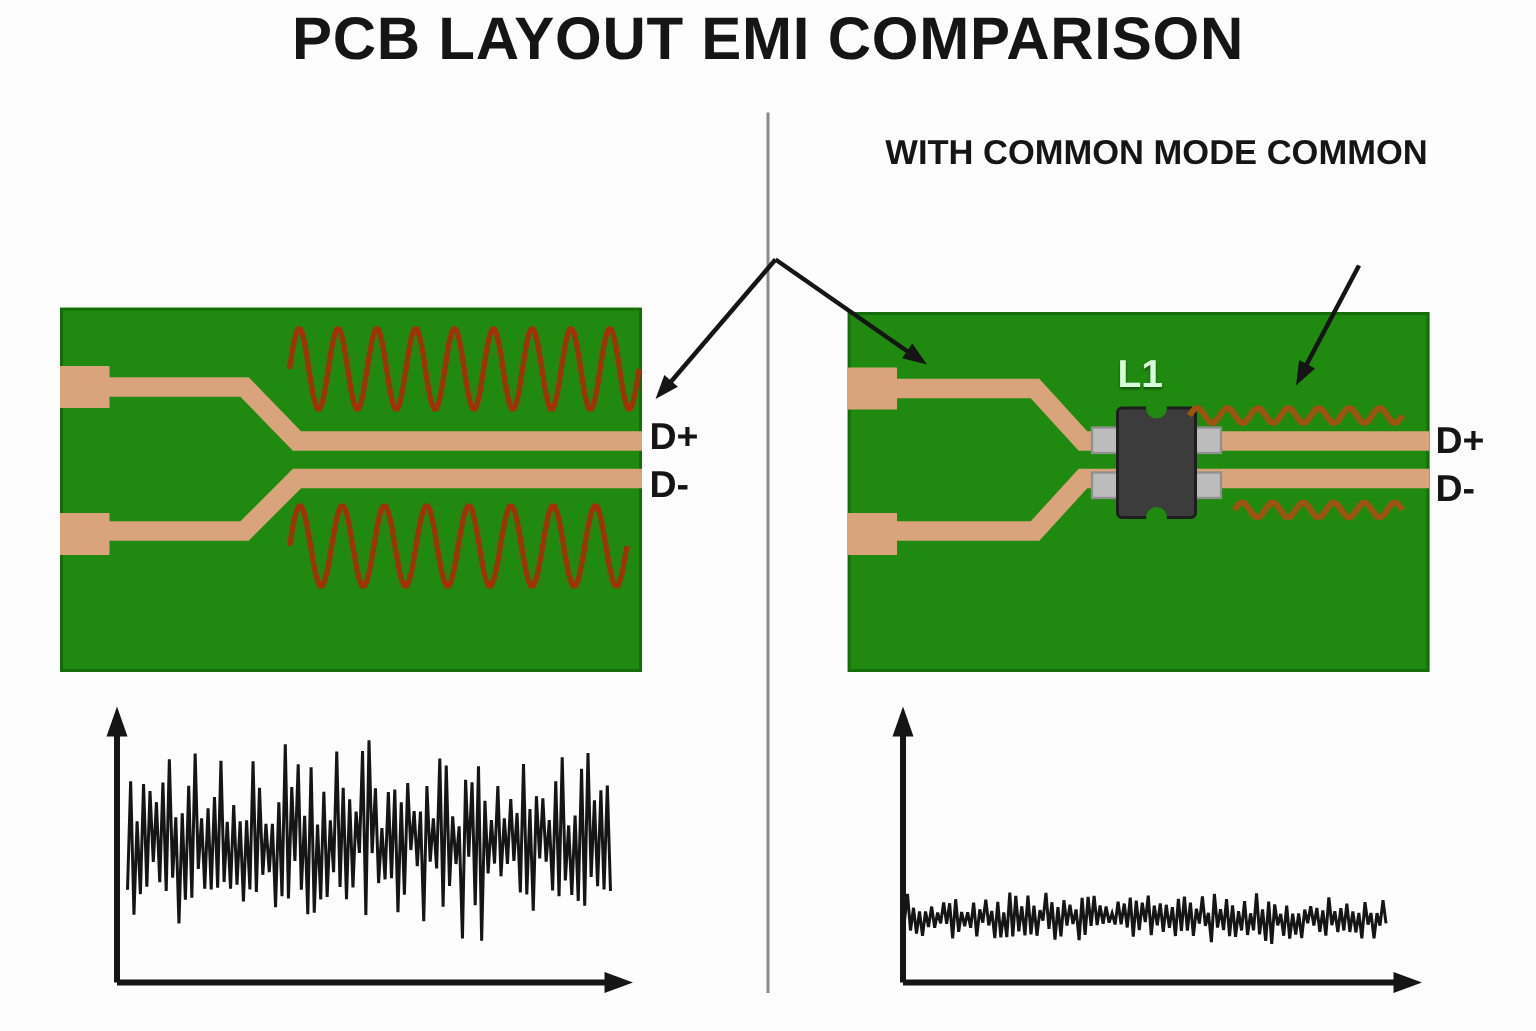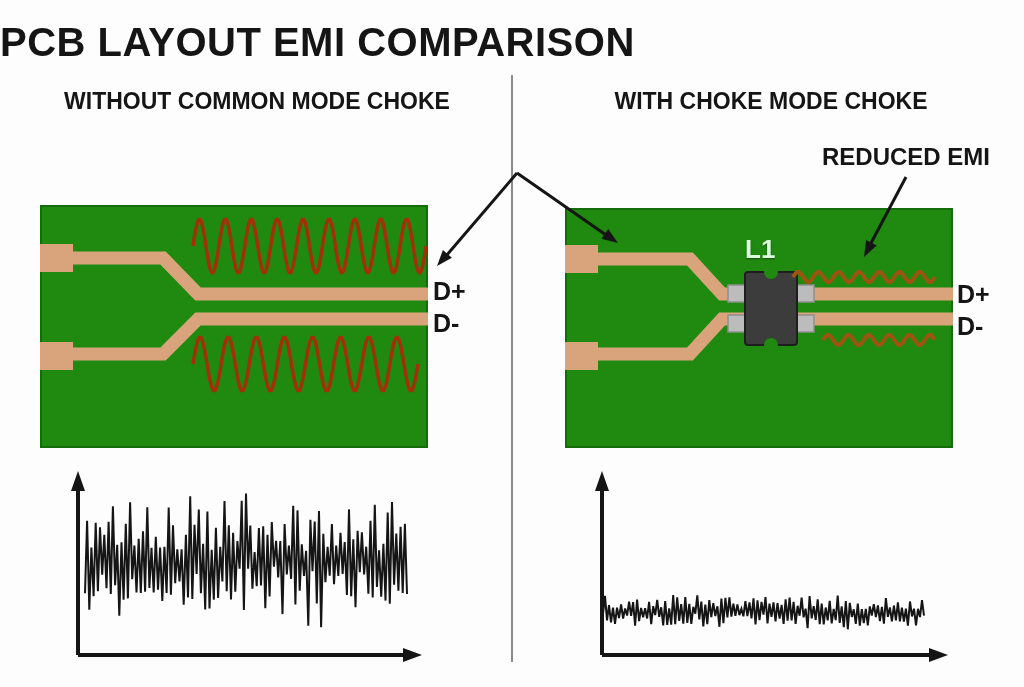--- a/index.html
+++ b/index.html
@@ -4,21 +4,21 @@
 <style>
   html,body{margin:0;padding:0;background:#fff;}
   .stage{
     position:relative;width:1024px;height:687px;overflow:hidden;
     background:var(--background,#fdfdfd);
     font-family:"Liberation Sans",sans-serif;
     color:var(--ink,#151515);
   }
   .abs{position:absolute;}
   .title{
-    top:20px;left:0;width:1024px;text-align:left;
+    top:4px;left:0;width:1024px;text-align:center;
     font-size:40px;font-weight:bold;letter-spacing:.5px;white-space:nowrap;
   }
   .heading{
     top:88px;font-size:23px;font-weight:bold;white-space:nowrap;
     transform:translateX(-50%);
   }
   .heading-left{left:257px;}
   .heading-right{left:771px;}
   .callout{
     font-size:24px;font-weight:bold;white-space:nowrap;transform:translateX(-50%);
@@ -46,26 +46,24 @@
   .overlay{left:0;top:0;pointer-events:none;}
   .noise-svg{overflow:visible;}
 </style>
 </head>
 <body>
 
 <div class="stage">
 
   <div class="abs title">PCB LAYOUT EMI COMPARISON</div>
 
-  <div class="abs heading heading-left">WITHOUT COMMON MODE CHOKE</div>
-  <div class="abs heading heading-right">WITH CHOKE MODE CHOKE</div>
+  <div class="abs heading heading-right">WITH COMMON MODE COMMON</div>
 
   <div class="abs divider"></div>
 
-  <div class="abs callout callout-reducedemi">REDUCED EMI</div>
 
   <div class="abs board board-left">
     <svg width="388" height="243" viewBox="0 0 388 243">
       <rect x="0" y="39" width="33" height="28" style="fill:var(--copper,#d9a47c)"></rect>
       <rect x="0" y="137" width="33" height="28" style="fill:var(--copper,#d9a47c)"></rect>
       <polyline points="0,53 123,53 158,89 388,89" fill="none" stroke-width="13" style="stroke:var(--copper,#d9a47c)"></polyline>
       <polyline points="0,149 123,149 158,114 388,114" fill="none" stroke-width="13" style="stroke:var(--copper,#d9a47c)"></polyline>
       <path fill="none" stroke-width="3.5" style="stroke:var(--emi-wave-large,#a23008)" d="M153.0,41.0L154.4,31.8L155.9,23.6L157.3,17.6L158.8,14.4L160.2,14.4L161.6,17.6L163.1,23.6L164.5,31.8L165.9,41.0L167.4,50.2L168.8,58.4L170.3,64.4L171.7,67.6L173.1,67.6L174.6,64.4L176.0,58.4L177.5,50.2L178.9,41.0L180.3,31.8L181.8,23.6L183.2,17.6L184.6,14.4L186.1,14.4L187.5,17.6L189.0,23.6L190.4,31.8L191.8,41.0L193.3,50.2L194.7,58.4L196.1,64.4L197.6,67.6L199.0,67.6L200.5,64.4L201.9,58.4L203.3,50.2L204.8,41.0L206.2,31.8L207.7,23.6L209.1,17.6L210.5,14.4L212.0,14.4L213.4,17.6L214.8,23.6L216.3,31.8L217.7,41.0L219.2,50.2L220.6,58.4L222.0,64.4L223.5,67.6L224.9,67.6L226.4,64.4L227.8,58.4L229.2,50.2L230.7,41.0L232.1,31.8L233.5,23.6L235.0,17.6L236.4,14.4L237.9,14.4L239.3,17.6L240.7,23.6L242.2,31.8L243.6,41.0L245.0,50.2L246.5,58.4L247.9,64.4L249.4,67.6L250.8,67.6L252.2,64.4L253.7,58.4L255.1,50.2L256.6,41.0L258.0,31.8L259.4,23.6L260.9,17.6L262.3,14.4L263.7,14.4L265.2,17.6L266.6,23.6L268.1,31.8L269.5,41.0L270.9,50.2L272.4,58.4L273.8,64.4L275.3,67.6L276.7,67.6L278.1,64.4L279.6,58.4L281.0,50.2L282.4,41.0L283.9,31.8L285.3,23.6L286.8,17.6L288.2,14.4L289.6,14.4L291.1,17.6L292.5,23.6L294.0,31.8L295.4,41.0L296.8,50.2L298.3,58.4L299.7,64.4L301.1,67.6L302.6,67.6L304.0,64.4L305.5,58.4L306.9,50.2L308.3,41.0L309.8,31.8L311.2,23.6L312.6,17.6L314.1,14.4L315.5,14.4L317.0,17.6L318.4,23.6L319.8,31.8L321.3,41.0L322.7,50.2L324.2,58.4L325.6,64.4L327.0,67.6L328.5,67.6L329.9,64.4L331.3,58.4L332.8,50.2L334.2,41.0L335.7,31.8L337.1,23.6L338.5,17.6L340.0,14.4L341.4,14.4L342.9,17.6L344.3,23.6L345.7,31.8L347.2,41.0L348.6,50.2L350.0,58.4L351.5,64.4L352.9,67.6L354.4,67.6L355.8,64.4L357.2,58.4L358.7,50.2L360.1,41.0L361.5,31.8L363.0,23.6L364.4,17.6L365.9,14.4L367.3,14.4L368.7,17.6L370.2,23.6L371.6,31.8L373.1,41.0L374.5,50.2L375.9,58.4L377.4,64.4L378.8,67.6L380.2,67.6L381.7,64.4L383.1,58.4L384.6,50.2L386.0,41.0"></path>
       <path fill="none" stroke-width="3.5" style="stroke:var(--emi-wave-large,#a23008)" d="M153.0,159.0L154.6,149.8L156.1,141.6L157.7,135.6L159.3,132.4L160.8,132.4L162.4,135.6L163.9,141.6L165.5,149.8L167.1,159.0L168.6,168.2L170.2,176.4L171.8,182.4L173.3,185.6L174.9,185.6L176.4,182.4L178.0,176.4L179.6,168.2L181.1,159.0L182.7,149.8L184.3,141.6L185.8,135.6L187.4,132.4L188.9,132.4L190.5,135.6L192.1,141.6L193.6,149.8L195.2,159.0L196.8,168.2L198.3,176.4L199.9,182.4L201.4,185.6L203.0,185.6L204.6,182.4L206.1,176.4L207.7,168.2L209.3,159.0L210.8,149.8L212.4,141.6L213.9,135.6L215.5,132.4L217.1,132.4L218.6,135.6L220.2,141.6L221.8,149.8L223.3,159.0L224.9,168.2L226.4,176.4L228.0,182.4L229.6,185.6L231.1,185.6L232.7,182.4L234.3,176.4L235.8,168.2L237.4,159.0L238.9,149.8L240.5,141.6L242.1,135.6L243.6,132.4L245.2,132.4L246.8,135.6L248.3,141.6L249.9,149.8L251.4,159.0L253.0,168.2L254.6,176.4L256.1,182.4L257.7,185.6L259.3,185.6L260.8,182.4L262.4,176.4L263.9,168.2L265.5,159.0L267.1,149.8L268.6,141.6L270.2,135.6L271.8,132.4L273.3,132.4L274.9,135.6L276.4,141.6L278.0,149.8L279.6,159.0L281.1,168.2L282.7,176.4L284.3,182.4L285.8,185.6L287.4,185.6L288.9,182.4L290.5,176.4L292.1,168.2L293.6,159.0L295.2,149.8L296.8,141.6L298.3,135.6L299.9,132.4L301.4,132.4L303.0,135.6L304.6,141.6L306.1,149.8L307.7,159.0L309.3,168.2L310.8,176.4L312.4,182.4L313.9,185.6L315.5,185.6L317.1,182.4L318.6,176.4L320.2,168.2L321.8,159.0L323.3,149.8L324.9,141.6L326.4,135.6L328.0,132.4L329.6,132.4L331.1,135.6L332.7,141.6L334.3,149.8L335.8,159.0L337.4,168.2L338.9,176.4L340.5,182.4L342.1,185.6L343.6,185.6L345.2,182.4L346.8,176.4L348.3,168.2L349.9,159.0L351.4,149.8L353.0,141.6L354.6,135.6L356.1,132.4L357.7,132.4L359.3,135.6L360.8,141.6L362.4,149.8L363.9,159.0L365.5,168.2L367.1,176.4L368.6,182.4L370.2,185.6L371.8,185.6L373.3,182.4L374.9,176.4L376.4,168.2L378.0,159.0"></path>
     </svg>

